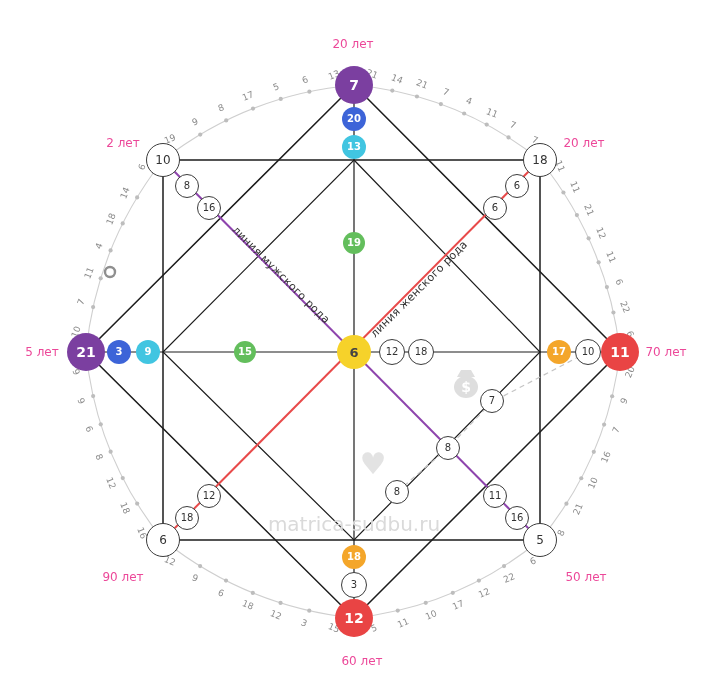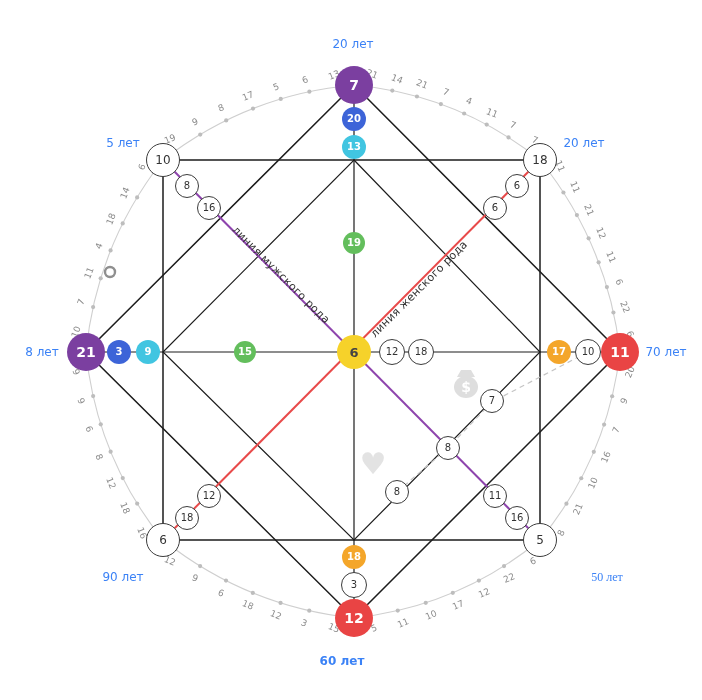--- a/index.html
+++ b/index.html
@@ -3,21 +3,21 @@
 <meta charset="utf-8">
 <style>
   html,body{margin:0;padding:0;background:#fff;}
   #stage{position:relative;width:702px;height:700px;background:#fff;overflow:hidden;
          font-family:"DejaVu Sans",sans-serif;}
   svg.layer{position:absolute;left:0;top:0;}
   .node{position:absolute;transform:translate(-50%,-50%);border-radius:50%;
         display:flex;align-items:center;justify-content:center;line-height:1;z-index:5;}
   .node--plain{border:1.5px solid #3c3c3c;font-weight:400;color:#333;}
   .node--filled{font-weight:700;}
-  .age-label{position:absolute;transform:translate(-50%,-50%);font-size:12px;color:#3b82f6;
+  .age-label{position:absolute;transform:translate(-50%,-50%);font-size:12px;color:#ec4899;
              white-space:nowrap;z-index:3;}
   .edge-mark{position:absolute;font-size:9px;color:#8b8b8b;white-space:nowrap;z-index:3;}
   .diag-label{position:absolute;font-size:11px;color:#333;letter-spacing:.3px;white-space:nowrap;z-index:4;}
   #male-line-label{left:281px;top:275px;transform:translate(-50%,-50%) rotate(45deg);}
   #female-line-label{left:419px;top:289px;transform:translate(-50%,-50%) rotate(-45deg);}
   .watermark{position:absolute;left:354px;top:524px;transform:translate(-50%,-50%);
              font-size:20px;color:#dadada;white-space:nowrap;z-index:2;}
   .heart-icon{position:absolute;left:373px;top:463px;transform:translate(-50%,-50%);
               font-size:30px;color:#e3e3e3;z-index:2;}
 </style>
@@ -107,20 +107,21 @@
       <path d="M 86 352 Q 96.65571203621094 244.83328034785544 163 160" fill="none" stroke="#cfcfcf" stroke-width="1.1"></path>
       <circle cx="87.80636996398717" cy="336.8044147400216" r="2.1" fill="#bdbdbd"></circle>
       <circle cx="93.12386221627511" cy="307.0969209334615" r="2.1" fill="#bdbdbd"></circle>
       <circle cx="100.71435756764787" cy="278.3009960780969" r="2.1" fill="#bdbdbd"></circle>
       <circle cx="110.57785601810548" cy="250.4166401739277" r="2.1" fill="#bdbdbd"></circle>
       <circle cx="122.7143575676479" cy="223.44385322095405" r="2.1" fill="#bdbdbd"></circle>
       <circle cx="137.1238622162751" cy="197.38263521917582" r="2.1" fill="#bdbdbd"></circle>
       <circle cx="153.80636996398715" cy="172.23298616859307" r="2.1" fill="#bdbdbd"></circle>
     </svg>
 
+  <div class="watermark">matrica-sudbu.ru</div>
   <div class="heart-icon">♥</div>
 
   <div class="diag-label" id="male-line-label">линия мужского рода</div>
   <div class="diag-label" id="female-line-label">линия женского рода</div>
 
 <div class="edge-mark" style="left: 170.437px; top: 138.838px; transform: translate(-50%, -50%) rotate(-21.4385deg);">19</div>
     <div class="edge-mark" style="left: 195.485px; top: 122.425px; transform: translate(-50%, -50%) rotate(-21.4385deg);">9</div>
     <div class="edge-mark" style="left: 221.428px; top: 108.291px; transform: translate(-50%, -50%) rotate(-21.4385deg);">8</div>
     <div class="edge-mark" style="left: 248.266px; top: 96.4373px; transform: translate(-50%, -50%) rotate(-21.4385deg);">17</div>
     <div class="edge-mark" style="left: 275.999px; top: 86.8628px; transform: translate(-50%, -50%) rotate(-21.4385deg);">5</div>
@@ -170,27 +171,27 @@
     <div class="edge-mark" style="left: 88.7222px; top: 429.291px; transform: translate(-50%, -50%) rotate(67.7272deg);">6</div>
     <div class="edge-mark" style="left: 81.1216px; top: 401.042px; transform: translate(-50%, -50%) rotate(67.7272deg);">9</div>
     <div class="edge-mark" style="left: 75.7873px; top: 371.864px; transform: translate(-50%, -50%) rotate(67.7272deg);">9</div>
     <div class="edge-mark" style="left: 75.7405px; top: 331.966px; transform: translate(-50%, -50%) rotate(-68.1472deg);">10</div>
     <div class="edge-mark" style="left: 81.058px; top: 302.258px; transform: translate(-50%, -50%) rotate(-68.1472deg);">7</div>
     <div class="edge-mark" style="left: 88.6485px; top: 273.462px; transform: translate(-50%, -50%) rotate(-68.1472deg);">11</div>
     <div class="edge-mark" style="left: 98.512px; top: 245.578px; transform: translate(-50%, -50%) rotate(-68.1472deg);">4</div>
     <div class="edge-mark" style="left: 110.648px; top: 218.605px; transform: translate(-50%, -50%) rotate(-68.1472deg);">18</div>
     <div class="edge-mark" style="left: 125.058px; top: 192.544px; transform: translate(-50%, -50%) rotate(-68.1472deg);">14</div>
     <div class="edge-mark" style="left: 141.741px; top: 167.394px; transform: translate(-50%, -50%) rotate(-68.1472deg);">6</div>
-    <div class="age-label" style="left: 42px; top: 352px;">8 лет</div>
-    <div class="age-label" style="left: 123px; top: 143px;">5 лет</div>
+    <div class="age-label" style="left: 42px; top: 352px;">5 лет</div>
+    <div class="age-label" style="left: 123px; top: 143px;">2 лет</div>
     <div class="age-label" style="left: 353px; top: 44px;">20 лет</div>
     <div class="age-label" style="left: 584px; top: 143px;">20 лет</div>
     <div class="age-label" style="left: 666px; top: 352px;">70 лет</div>
-    <div class="age-label" style="left: 607px; top: 577px; font-family: Liberation Serif, serif;">50 лет</div>
-    <div class="age-label" style="left: 342px; top: 661px; font-weight: bold;">60 лет</div>
+    <div class="age-label" style="left: 586px; top: 577px;">50 лет</div>
+    <div class="age-label" style="left: 362px; top: 661px;">60 лет</div>
     <div class="age-label" style="left: 123px; top: 577px;">90 лет</div>
     <div class="node node--filled" style="left: 354px; top: 85px; width: 38px; height: 38px; background: rgb(123, 63, 160); color: rgb(255, 255, 255); font-size: 14px;">7</div>
     <div class="node node--filled" style="left: 354px; top: 119px; width: 24px; height: 24px; background: rgb(61, 100, 216); color: rgb(255, 255, 255); font-size: 10px;">20</div>
     <div class="node node--filled" style="left: 354px; top: 147px; width: 24px; height: 24px; background: rgb(65, 197, 225); color: rgb(255, 255, 255); font-size: 10px;">13</div>
     <div class="node node--filled" style="left: 354px; top: 243px; width: 22px; height: 22px; background: rgb(99, 190, 92); color: rgb(255, 255, 255); font-size: 10px;">19</div>
     <div class="node node--filled" style="left: 86px; top: 352px; width: 38px; height: 38px; background: rgb(123, 63, 160); color: rgb(255, 255, 255); font-size: 14px;">21</div>
     <div class="node node--filled" style="left: 119px; top: 352px; width: 24px; height: 24px; background: rgb(61, 100, 216); color: rgb(255, 255, 255); font-size: 10px;">3</div>
     <div class="node node--filled" style="left: 148px; top: 352px; width: 24px; height: 24px; background: rgb(65, 197, 225); color: rgb(255, 255, 255); font-size: 10px;">9</div>
     <div class="node node--filled" style="left: 245px; top: 352px; width: 22px; height: 22px; background: rgb(99, 190, 92); color: rgb(255, 255, 255); font-size: 10px;">15</div>
     <div class="node node--filled" style="left: 354px; top: 352px; width: 34px; height: 34px; background: rgb(246, 210, 42); color: rgb(68, 68, 68); font-size: 13px;">6</div>

